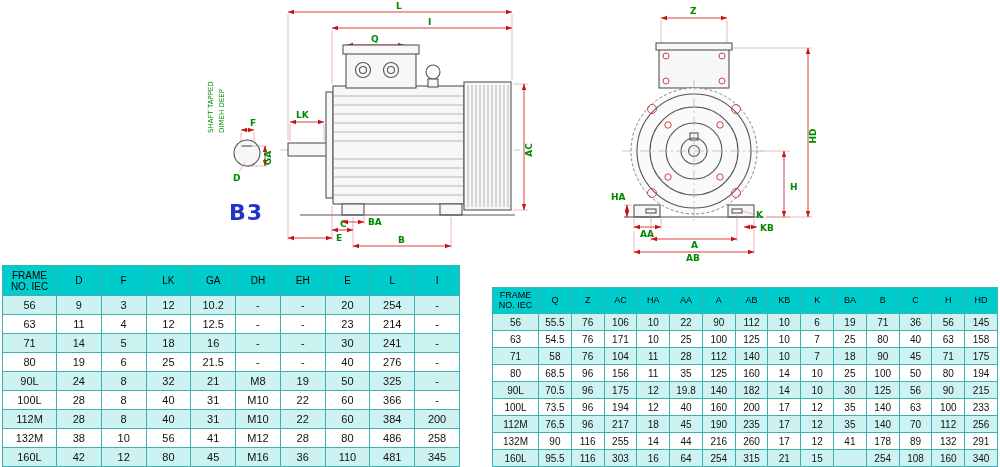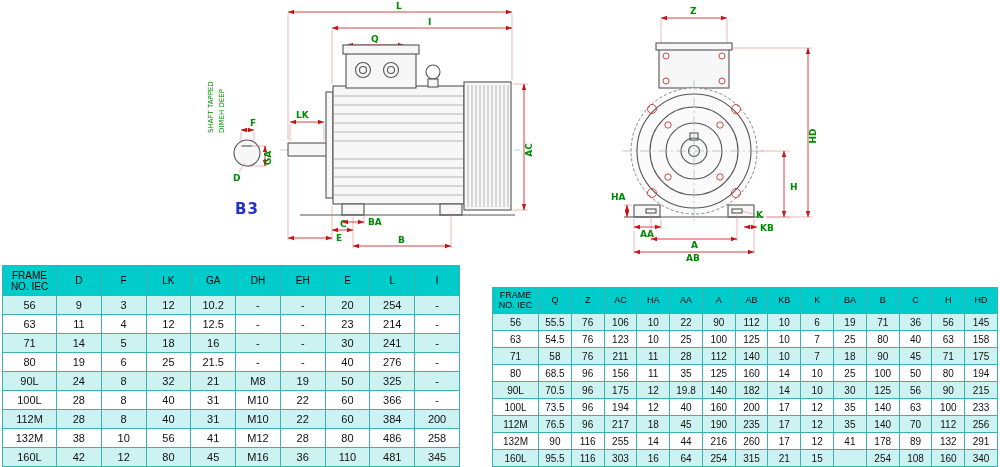--- a/index.html
+++ b/index.html
@@ -1,19 +1,19 @@
 <!DOCTYPE html>
 <html><head>
 <meta charset="utf-8">
 <style>
   * { margin:0; padding:0; box-sizing:border-box; }
   html,body { background:#fff; font-family:"Liberation Sans", sans-serif; }
   .stage { position:relative; width:1000px; height:467px; background:#fff; overflow:hidden; }
   .drawing { position:absolute; top:0; left:0; }
-  .b3 { position:absolute; left:235px; top:200px; font-size:15px; font-weight:bold;
+  .b3 { position:absolute; left:229px; top:200px; font-size:22px; font-weight:bold;
         color:#2233cc; font-family:"DejaVu Sans", sans-serif; letter-spacing:1px; }
   table.tbl { position:absolute; border-collapse:collapse; table-layout:fixed; text-align:center; }
   .tbl th, .tbl td { border:1px solid #3fb0b0; overflow:hidden; padding:0; vertical-align:middle; }
   .tbl th { background:#00cccc; font-weight:normal; color:#000; line-height:1.1; }
   .tbl td { background:#fff; color:#111; }
   .tbl tr.alt td { background:#ccf2f2; }
   #tleft { left:2px; top:265px; width:458px; }
   #tleft th { height:30px; font-size:10px; }
   #tleft td { height:19px; font-size:11px; }
   #tleft th:first-child { width:54px; }
@@ -388,38 +388,38 @@
           <td>19</td>
           <td>71</td>
           <td>36</td>
           <td>56</td>
           <td>145</td>
         </tr>
         <tr>
           <td>63</td>
           <td>54.5</td>
           <td>76</td>
-          <td>123</td>
+          <td>171</td>
           <td>10</td>
           <td>25</td>
           <td>100</td>
           <td>125</td>
           <td>10</td>
           <td>7</td>
           <td>25</td>
           <td>80</td>
           <td>40</td>
           <td>63</td>
           <td>158</td>
         </tr>
         <tr class="alt">
           <td>71</td>
           <td>58</td>
           <td>76</td>
-          <td>211</td>
+          <td>104</td>
           <td>11</td>
           <td>28</td>
           <td>112</td>
           <td>140</td>
           <td>10</td>
           <td>7</td>
           <td>18</td>
           <td>90</td>
           <td>45</td>
           <td>71</td>

